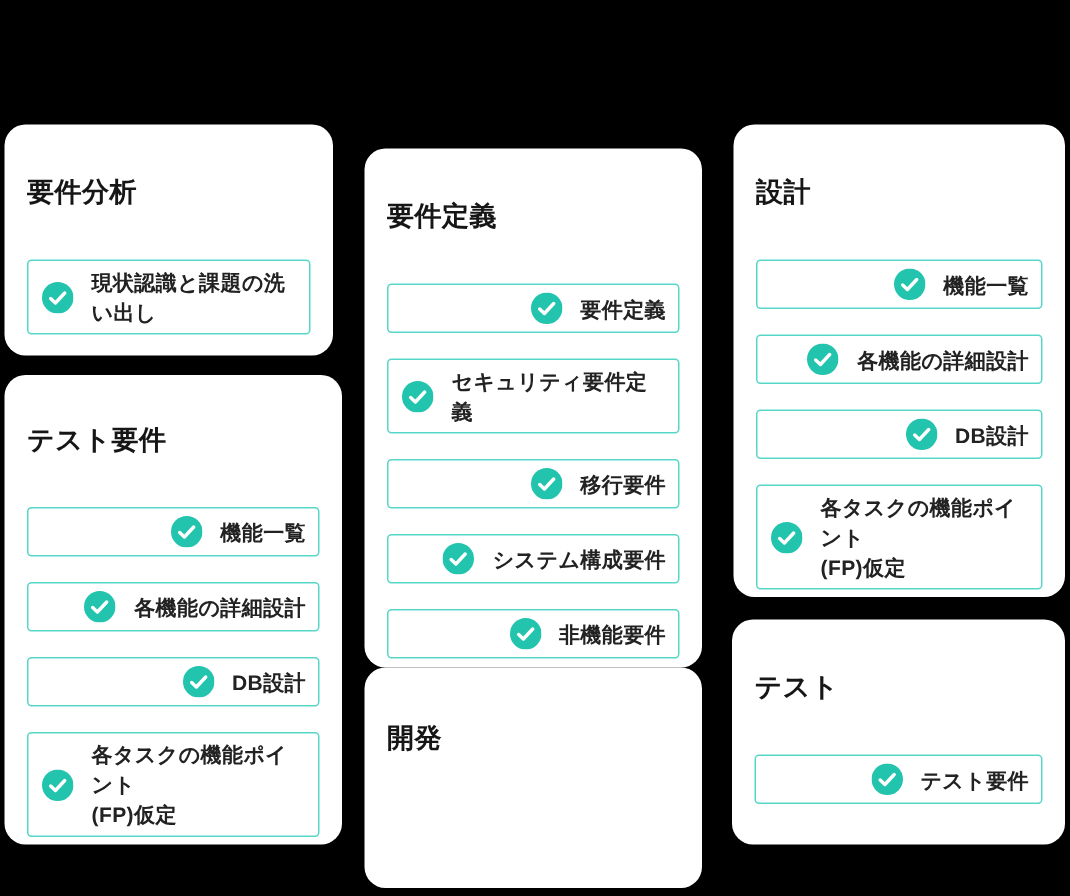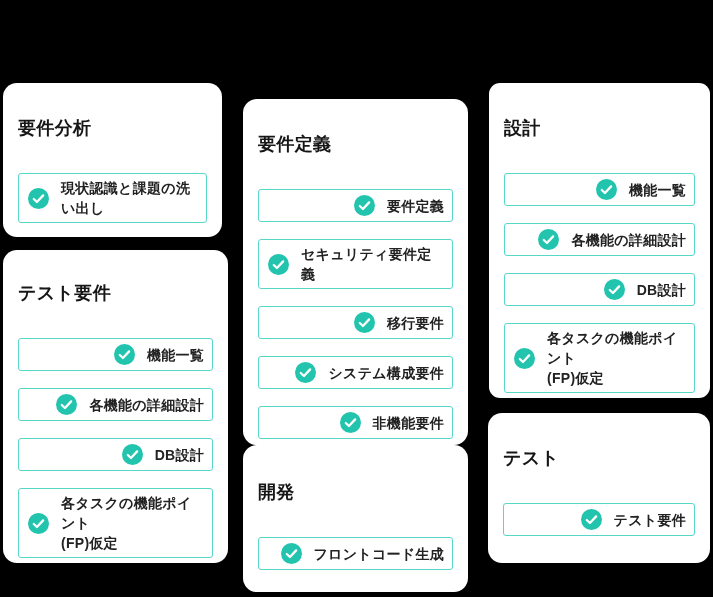--- a/index.html
+++ b/index.html
@@ -67,21 +67,21 @@
     font-size: 14px;
     line-height: 20px;
     font-weight: 700;
     letter-spacing: 0.02em;
     color: var(--item-text, #222);
     white-space: pre-line;
   }
   
   .card-requirements-analysis { left: 3px;   top: 83px;  width: 219px; height: 154px; }
   .card-requirements-definition { left: 243px; top: 83px;  width: 225px; height: 346px; margin-top: 16px; }
-  .card-design               { left: 489px; top: 83px;  width: 221px; height: 315px; border-radius: 11px; }
+  .card-design               { left: 489px; top: 83px;  width: 221px; height: 315px; }
   .card-management           { left: 3px;   top: 250px; width: 225px; height: 313px; padding-top: 30px; }
   .card-development          { left: 243px; top: 445px; width: 225px; height: 147px; padding-top: 34px; }
   .card-test                 { left: 488px; top: 413px; width: 222px; height: 150px; }
 </style>
 </head>
 <body style="--page-bg: #000000; --card-bg: #ffffff; --item-border: #57d7c7; --title-color: #161616; --item-text: #222222;">
 
 <div class="board">
   <section class="card card-requirements-analysis">
     <h2 class="card-title">要件分析</h2>
@@ -240,31 +240,20 @@
       </svg>
     </span>
     <span class="item-label">各タスクの機能ポイント
 (FP)仮定</span>
   </div>
 </div>
   </section>
 
   <section class="card card-development">
     <h2 class="card-title">開発</h2>
-    <div class="items">
-  <div class="item">
-    <span class="check">
-      <svg viewBox="0 0 24 24" width="21" height="21" aria-hidden="true">
-        <circle cx="12" cy="12" r="12" class="check-bg" fill="#23c4ae"></circle>
-        <path d="M6.6 12.6 L10.2 16 L17.3 8.4" fill="none" class="check-stroke" stroke-width="2.6" stroke-linecap="round" stroke-linejoin="round" stroke="#ffffff"></path>
-      </svg>
-    </span>
-    <span class="item-label">フロントコード生成</span>
-  </div>
-</div>
   </section>
 
   <section class="card card-test">
     <h2 class="card-title">テスト</h2>
     <div class="items">
   <div class="item">
     <span class="check">
       <svg viewBox="0 0 24 24" width="21" height="21" aria-hidden="true">
         <circle cx="12" cy="12" r="12" class="check-bg" fill="#23c4ae"></circle>
         <path d="M6.6 12.6 L10.2 16 L17.3 8.4" fill="none" class="check-stroke" stroke-width="2.6" stroke-linecap="round" stroke-linejoin="round" stroke="#ffffff"></path>

